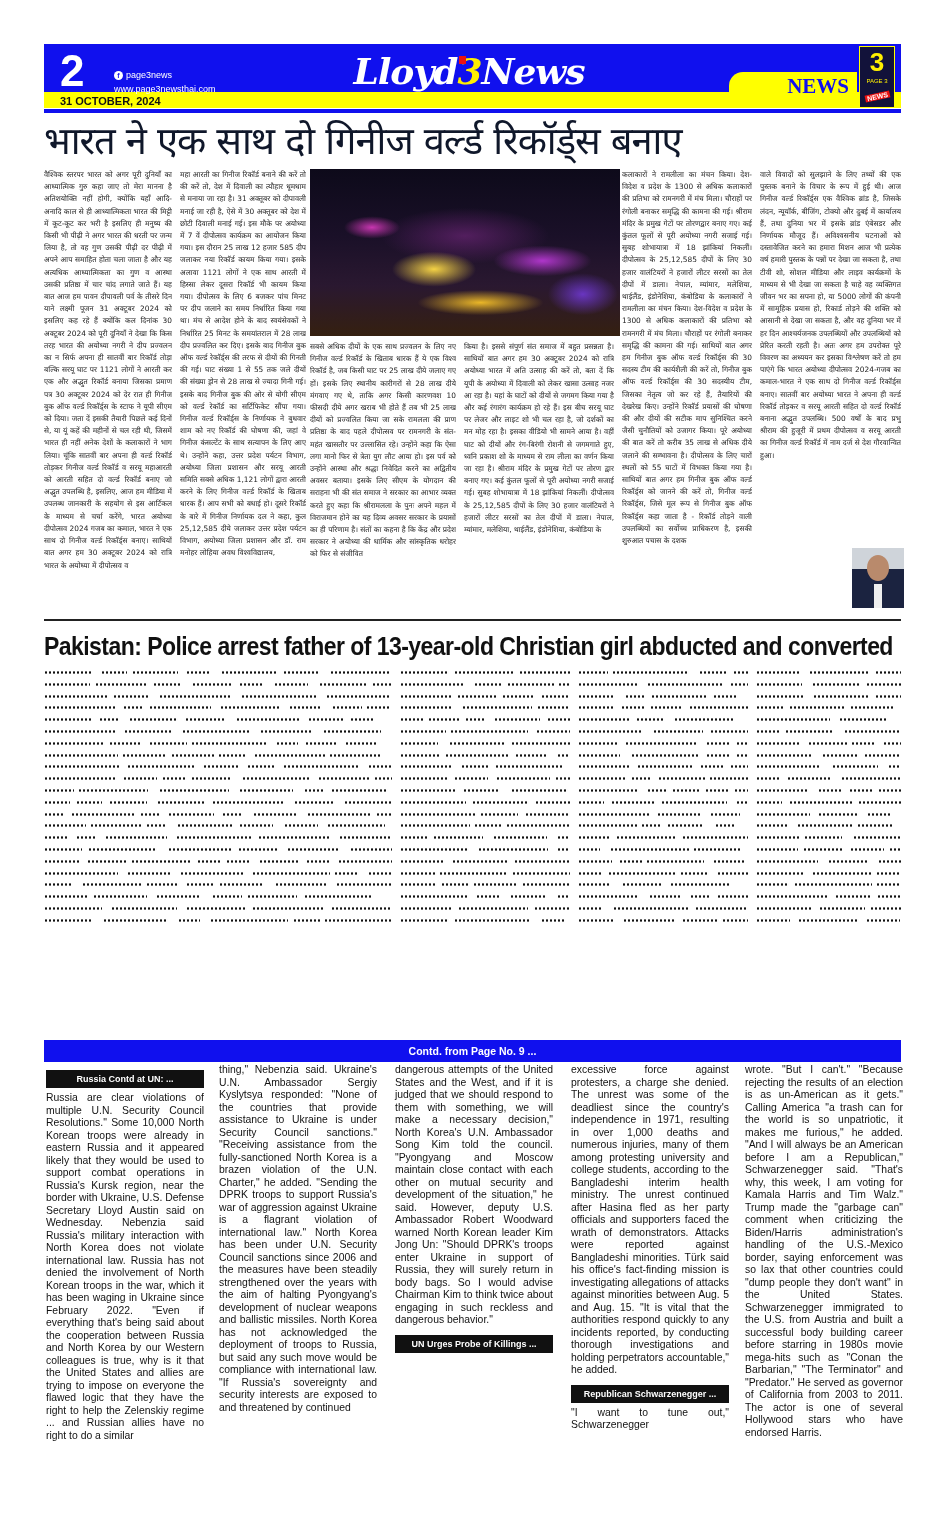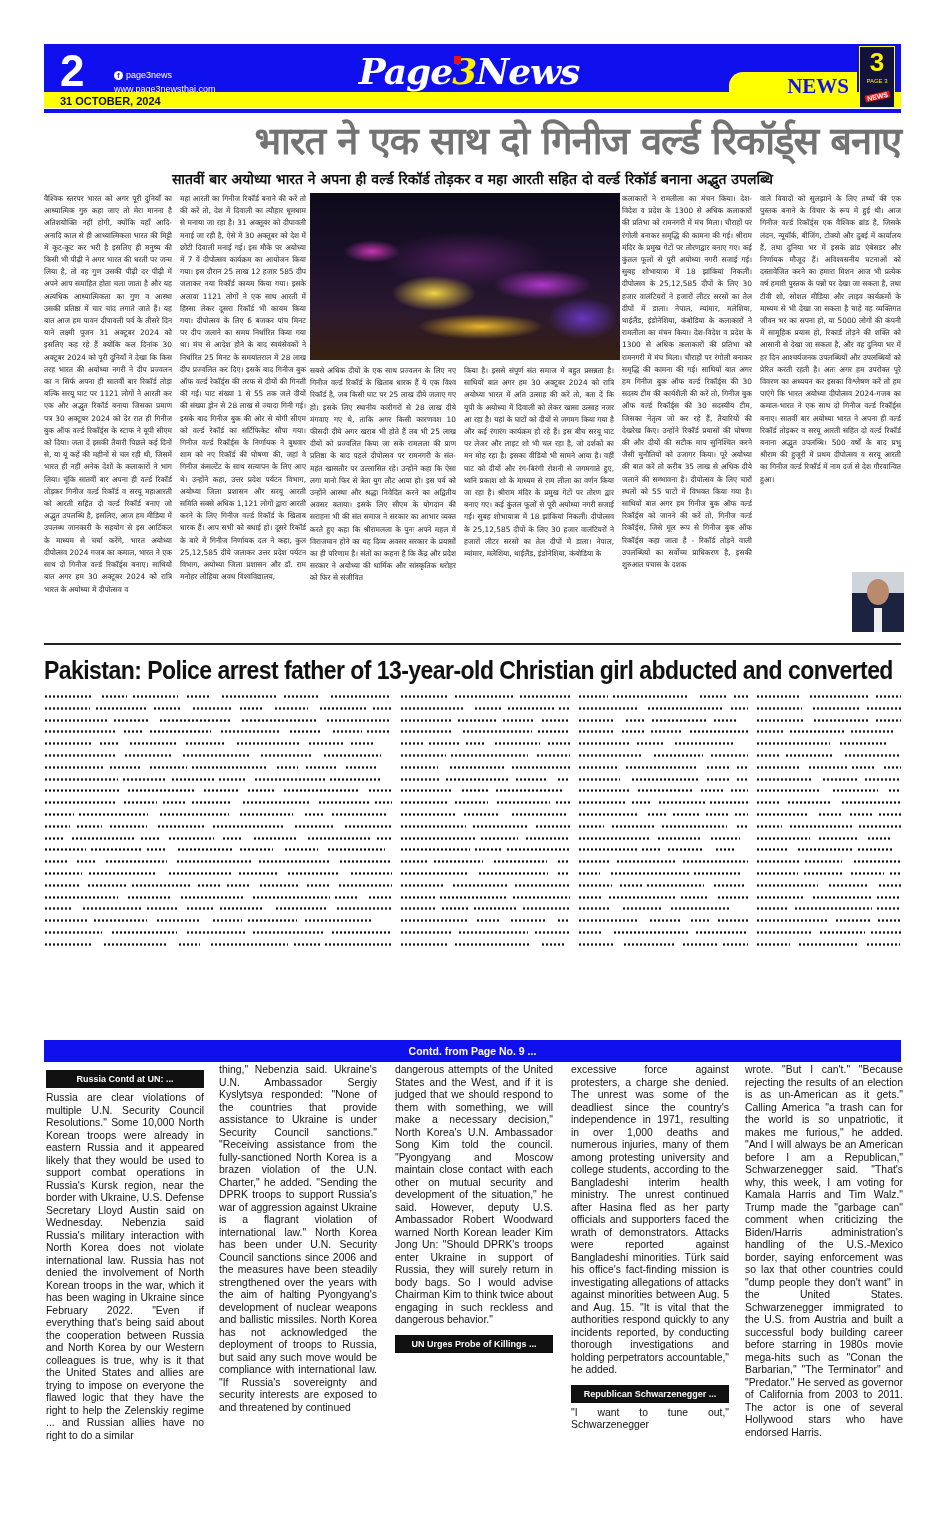--- a/index.html
+++ b/index.html
@@ -17,21 +17,21 @@
 .mast .date{position:absolute;left:16px;bottom:1px;font-size:11px;font-weight:bold;color:#111;}
 .mast .worldtab{position:absolute;right:44px;top:28px;width:128px;height:36px;background:#ffff00;border-top-left-radius:14px;}
 .mast .world{position:absolute;right:52px;top:30px;font-family:"Liberation Serif",serif;font-weight:bold;font-size:21px;color:#1010ee;}
 .mast .badge{position:absolute;right:6px;top:2px;width:36px;height:62px;background:#12123a;border:1px solid #ff0;text-align:center;}
 .mast .badge .b3{font-weight:bold;font-size:26px;color:#ffef00;line-height:30px;display:block;}
 .mast .badge .bp{font-size:6px;color:#ffef00;display:block;line-height:8px;}
 .mast .badge .bn{font-size:7px;color:#fff;background:#e11;display:inline-block;transform:rotate(-12deg);padding:0 2px;font-weight:bold;margin-top:2px;}
 .bluebar{height:4px;background:#1010ee;margin-top:1px;}
 
 .h1{text-align:center;font-family:"DejaVu Sans",sans-serif;font-weight:bold;font-size:36px;letter-spacing:-1px;color:#111;margin-top:10px;line-height:44px;}
-.h2{text-align:right;font-family:"DejaVu Sans",sans-serif;font-weight:bold;font-size:38px;letter-spacing:-1px;color:#737373;line-height:48px;margin-top:4px;}
+.h2{text-align:left;font-family:"DejaVu Sans",sans-serif;font-weight:normal;font-size:38px;letter-spacing:-1px;color:#0f172a;line-height:48px;margin-top:4px;}
 .h3{text-align:center;font-family:"DejaVu Sans",sans-serif;font-weight:bold;font-size:14px;color:#111;margin-top:4px;line-height:20px;}
 
 .hindi{position:relative;height:450px;margin-top:4px;text-decoration:underline;}
 .hcol{position:absolute;font-family:"DejaVu Sans",sans-serif;font-size:7.4px;line-height:12.2px;text-align:justify;color:#222;overflow:hidden;}
 .photo{position:absolute;left:266px;top:0;width:310px;height:167px;background:
  radial-gradient(ellipse 60px 25px at 40% 60%, rgba(255,220,70,.95), transparent 70%),
  radial-gradient(ellipse 90px 18px at 55% 80%, rgba(255,200,40,.9), transparent 70%),
  radial-gradient(ellipse 70px 22px at 75% 55%, rgba(200,60,230,.85), transparent 70%),
  radial-gradient(ellipse 40px 16px at 20% 35%, rgba(230,60,200,.85), transparent 70%),
  radial-gradient(ellipse 50px 30px at 88% 75%, rgba(120,60,230,.8), transparent 70%),
@@ -56,34 +56,33 @@
 <body>
 
 <div class="page">
   <div class="mast">
     <div class="dateband"></div>
     <div class="pgnum">2</div>
     <div class="social">
       <div><span class="fb">f</span><span>page3news</span></div>
       <div>www.page3newsthai.com</div>
     </div>
-    <div class="logo"><span>Page</span><span class="three">3</span><span>News</span></div>
+    <div class="logo"><span>Lloyd</span><span class="three">3</span><span>News</span></div>
     <div class="date">31 OCTOBER, 2024</div>
     <div class="worldtab"></div>
     <div class="world">NEWS</div>
     <div class="badge">
       <span class="b3">3</span>
       <span class="bp">PAGE 3</span>
       <span class="bn">NEWS</span>
     </div>
   </div>
   <div class="bluebar"></div>
 
   <div class="h2">भारत ने एक साथ दो गिनीज वर्ल्ड रिकॉर्ड्स बनाए</div>
-  <div class="h3">सातवीं बार अयोध्या भारत ने अपना ही वर्ल्ड रिकॉर्ड तोड़कर व महा आरती सहित दो वर्ल्ड रिकॉर्ड बनाना अद्भुत उपलब्धि</div>
 
   <div class="hindi">
     <div class="hcol" style="left:0;top:0;width:128px;height:450px;">वैश्विक स्तरपर भारत को अगर पूरी दुनियाँ का आध्यात्मिक गुरु कहा जाए तो मेरा मानना है अतिशयोक्ति नहीं होगी, क्योंकि यहाँ आदि-अनादि काल से ही आध्यात्मिकता भारत की मिट्टी में कूट-कूट कर भरी है इसलिए ही मनुष्य की किसी भी पीढ़ी ने अगर भारत की धरती पर जन्म लिया है, तो वह गुण उसकी पीढ़ी दर पीढ़ी में अपने आप समाहित होता चला जाता है और यह अत्यधिक आध्यात्मिकता का गुण व आस्था उसकी प्रतिष्ठा में चार चांद लगाते जाते हैं। यह बात आज हम पावन दीपावली पर्व के तीसरे दिन याने लक्ष्मी पूजन 31 अक्टूबर 2024 को इसलिए कह रहे हैं क्योंकि कल दिनांक 30 अक्टूबर 2024 को पूरी दुनियाँ ने देखा कि किस तरह भारत की अयोध्या नगरी ने दीप प्रज्वलन का न सिर्फ अपना ही सातवीं बार रिकॉर्ड तोड़ा बल्कि सरयू घाट पर 1121 लोगों ने आरती कर एक और अद्भुत रिकॉर्ड बनाया जिसका प्रमाण पत्र 30 अक्टूबर 2024 को देर रात ही गिनीज बुक ऑफ वर्ल्ड रिकॉर्ड्स के स्टाफ ने यूपी सीएम को दिया। जता दें इसकी तैयारी पिछले कई दिनों से, या यूं कहें की महीनों से चल रही थी, जिसमें भारत ही नहीं अनेक देशों के कलाकारों ने भाग लिया। चूंकि सातवीं बार अपना ही वर्ल्ड रिकॉर्ड तोड़कर गिनीज वर्ल्ड रिकॉर्ड व सरयू महाआरती को आरती सहित दो वर्ल्ड रिकॉर्ड बनाए जो अद्भुत उपलब्धि है, इसलिए, आज हम मीडिया में उपलब्ध जानकारी के सहयोग से इस आर्टिकल के माध्यम से चर्चा करेंगे, भारत अयोध्या दीपोत्सव 2024 गजब का कमाल, भारत ने एक साथ दो गिनीज वर्ल्ड रिकॉर्ड्स बनाए। साथियों बात अगर हम 30 अक्टूबर 2024 को रात्रि भारत के अयोध्या में दीपोत्सव व</div>
     <div class="hcol" style="left:136px;top:0;width:126px;height:450px;">महा आरती का गिनीज रिकॉर्ड बनाने की करें तो की करें तो, देश में दिवाली का त्यौहार धूमधाम से मनाया जा रहा है। 31 अक्तूबर को दीपावली मनाई जा रही है, ऐसे में 30 अक्तूबर को देश में छोटी दिवाली मनाई गई। इस मौके पर अयोध्या में 7 वें दीपोत्सव कार्यक्रम का आयोजन किया गया। इस दौरान 25 लाख 12 हजार 585 दीप जलाकर नया रिकॉर्ड कायम किया गया। इसके अलावा 1121 लोगों ने एक साथ आरती में हिस्सा लेकर दूसरा रिकॉर्ड भी कायम किया गया। दीपोत्सव के लिए 6 बजकर पांच मिनट पर दीप जलाने का समय निर्धारित किया गया था। मंच से आदेश होने के बाद स्वयंसेवकों ने निर्धारित 25 मिनट के समयांतराल में 28 लाख दीप प्रज्वलित कर दिए। इसके बाद गिनीज बुक ऑफ वर्ल्ड रेकॉर्ड्स की तरफ से दीयों की गिनती की गई। घाट संख्या 1 से 55 तक जले दीयों की संख्या ड्रोन से 28 लाख से ज्यादा गिनी गई। इसके बाद गिनीज बुक की ओर से योगी सीएम को वर्ल्ड रेकॉर्ड का सर्टिफिकेट सौंपा गया। गिनीज वर्ल्ड रिकॉर्ड्स के निर्णायक ने बुधवार शाम को नए रिकॉर्ड की घोषणा की, जहां वे गिनीज कंसल्टेंट के साथ सत्यापन के लिए आए थे। उन्होंने कहा, उत्तर प्रदेश पर्यटन विभाग, अयोध्या जिला प्रशासन और सरयू आरती समिति सबसे अधिक 1,121 लोगों द्वारा आरती करने के लिए गिनीज वर्ल्ड रिकॉर्ड के खिताब धारक हैं। आप सभी को बधाई हो। दूसरे रिकॉर्ड के बारे में गिनीज निर्णायक दल ने कहा, कुल 25,12,585 दीये जलाकर उत्तर प्रदेश पर्यटन विभाग, अयोध्या जिला प्रशासन और डॉ. राम मनोहर लोहिया अवध विश्वविद्यालय,</div>
     <div class="photo"></div>
     <div class="hcol" style="left:266px;top:172px;width:146px;height:278px;">सबसे अधिक दीयों के एक साथ प्रज्वलन के लिए नए गिनीज वर्ल्ड रिकॉर्ड के खिताब धारक हैं ये एक विश्व रिकॉर्ड है, जब किसी घाट पर 25 लाख दीये जलाए गए हों। इसके लिए स्थानीय कारीगरों से 28 लाख दीये मंगवाए गए थे, ताकि अगर किसी कारणवश 10 फीसदी दीये अगर खराब भी होते हैं तब भी 25 लाख दीयों को प्रज्वलित किया जा सके रामलला की प्राण प्रतिष्ठा के बाद पहले दीपोत्सव पर रामनगरी के संत-महंत खासतौर पर उल्लासित रहे। उन्होंने कहा कि ऐसा लगा मानो फिर से त्रेता युग लौट आया हो। इस पर्व को उन्होंने आस्था और श्रद्धा निवेदित करने का अद्वितीय अवसर बताया। इसके लिए सीएम के योगदान की सराहना भी की संत समाज ने सरकार का आभार व्यक्त करते हुए कहा कि श्रीरामलला के पुनः अपने महल में विराजमान होने का यह दिव्य अवसर सरकार के प्रयासों का ही परिणाम है। संतों का कहना है कि केंद्र और प्रदेश सरकार ने अयोध्या की धार्मिक और सांस्कृतिक धरोहर को फिर से संजीवित</div>
     <div class="hcol" style="left:420px;top:172px;width:150px;height:278px;">किया है। इससे संपूर्ण संत समाज में बहुत प्रसन्नता है। साथियों बात अगर हम 30 अक्टूबर 2024 को रात्रि अयोध्या भारत में अति उत्साह की करें तो, बता दें कि यूपी के अयोध्या में दिवाली को लेकर खासा उत्साह नजर आ रहा है। यहां के घाटों को दीयों से जगमग किया गया है और कई रंगारंग कार्यक्रम हो रहे हैं। इस बीच सरयू घाट पर लेजर और लाइट शो भी चल रहा है, जो दर्शकों का मन मोह रहा है। इसका वीडियो भी सामने आया है। वहीं घाट को दीयों और रंग-बिरंगी रोशनी से जगमगाते हुए, ध्वनि प्रकाश शो के माध्यम से राम लीला का वर्णन किया जा रहा है। श्रीराम मंदिर के प्रमुख गेटों पर तोरण द्वार बनाए गए। कई कुंतल फूलों से पूरी अयोध्या नगरी सजाई गई। सुबह शोभायात्रा में 18 झांकियां निकलीं। दीपोत्सव के 25,12,585 दीपों के लिए 30 हजार वालंटियरों ने हजारों लीटर सरसों का तेल दीपों में डाला। नेपाल, म्यांमार, मलेशिया, थाईलैंड, इंडोनेशिया, कंबोडिया के</div>
     <div class="hcol" style="left:578px;top:0;width:130px;height:450px;">कलाकारों ने रामलीला का मंचन किया। देश-विदेश व प्रदेश के 1300 से अधिक कलाकारों की प्रतिभा को रामनगरी में मंच मिला। चौराहों पर रंगोली बनाकर समृद्धि की कामना की गई। श्रीराम मंदिर के प्रमुख गेटों पर तोरणद्वार बनाए गए। कई कुंतल फूलों से पूरी अयोध्या नगरी सजाई गई। सुबह शोभायात्रा में 18 झांकियां निकलीं। दीपोत्सव के 25,12,585 दीपों के लिए 30 हजार वालंटियरों ने हजारों लीटर सरसों का तेल दीपों में डाला। नेपाल, म्यांमार, मलेशिया, थाईलैंड, इंडोनेशिया, कंबोडिया के कलाकारों ने रामलीला का मंचन किया। देश-विदेश व प्रदेश के 1300 से अधिक कलाकारों की प्रतिभा को रामनगरी में मंच मिला। चौराहों पर रंगोली बनाकर समृद्धि की कामना की गई। साथियों बात अगर हम गिनीज बुक ऑफ वर्ल्ड रिकॉर्ड्स की 30 सदस्य टीम की कार्यशैली की करें तो, गिनीज बुक ऑफ वर्ल्ड रिकॉर्ड्स की 30 सदस्यीय टीम, जिसका नेतृत्व जो कर रहे हैं, तैयारियों की देखरेख किए। उन्होंने रिकॉर्ड प्रयासों की घोषणा की और दीयों की सटीक माप सुनिश्चित करने जैसी चुनौतियों को उजागर किया। पूरे अयोध्या की बात करें तो करीब 35 लाख से अधिक दीये जलाने की सम्भावना है। दीपोत्सव के लिए चारों स्थलों को 55 घाटों में विभक्त किया गया है। साथियों बात अगर हम गिनीज बुक ऑफ वर्ल्ड रिकॉर्ड्स को जानने की करें तो, गिनीज वर्ल्ड रिकॉर्ड्स, जिसे मूल रूप से गिनीज बुक ऑफ रिकॉर्ड्स कहा जाता है - रिकॉर्ड तोड़ने वाली उपलब्धियों का सर्वोच्च प्राधिकरण है, इसकी शुरुआत पचास के दशक</div>
     <div class="hcol" style="left:716px;top:0;width:141px;height:380px;">वाले विवादों को सुलझाने के लिए तथ्यों की एक पुस्तक बनाने के विचार के रूप में हुई थी। आज गिनीज वर्ल्ड रिकॉर्ड्स एक वैश्विक ब्रांड है, जिसके लंदन, न्यूयॉर्क, बीजिंग, टोक्यो और दुबई में कार्यालय हैं, तथा दुनिया भर में इसके ब्रांड एंबेसडर और निर्णायक मौजूद हैं। अविश्वसनीय घटनाओं को दस्तावेजित करने का हमारा मिशन आज भी प्रत्येक वर्ष हमारी पुस्तक के पन्नों पर देखा जा सकता है, तथा टीवी शो, सोशल मीडिया और लाइव कार्यक्रमों के माध्यम से भी देखा जा सकता है चाहे वह व्यक्तिगत जीवन भर का सपना हो, या 5000 लोगों की कंपनी में सामूहिक प्रयास हो, रिकार्ड तोड़ने की शक्ति को आसानी से देखा जा सकता है, और वह दुनिया भर में हर दिन आश्चर्यजनक उपलब्धियों और उपलब्धियों को प्रेरित करती रहती है। अतः अगर हम उपरोक्त पूरे विवरण का अध्ययन कर इसका विश्लेषण करें तो हम पाएंगे कि भारत अयोध्या दीपोत्सव 2024-गजब का कमाल-भारत ने एक साथ दो गिनीज वर्ल्ड रिकॉर्ड्स बनाए। सातवीं बार अयोध्या भारत ने अपना ही वर्ल्ड रिकॉर्ड तोड़कर व सरयू आरती सहित दो वर्ल्ड रिकॉर्ड बनाना अद्भुत उपलब्धि। 500 वर्षों के बाद प्रभु श्रीराम की हुजूरी में प्रथम दीपोत्सव व सरयू आरती का गिनीज वर्ल्ड रिकॉर्ड में नाम दर्ज से देश गौरवान्वित हुआ।</div>
     <div class="author-photo" style="left:808px;top:379px;"></div>

